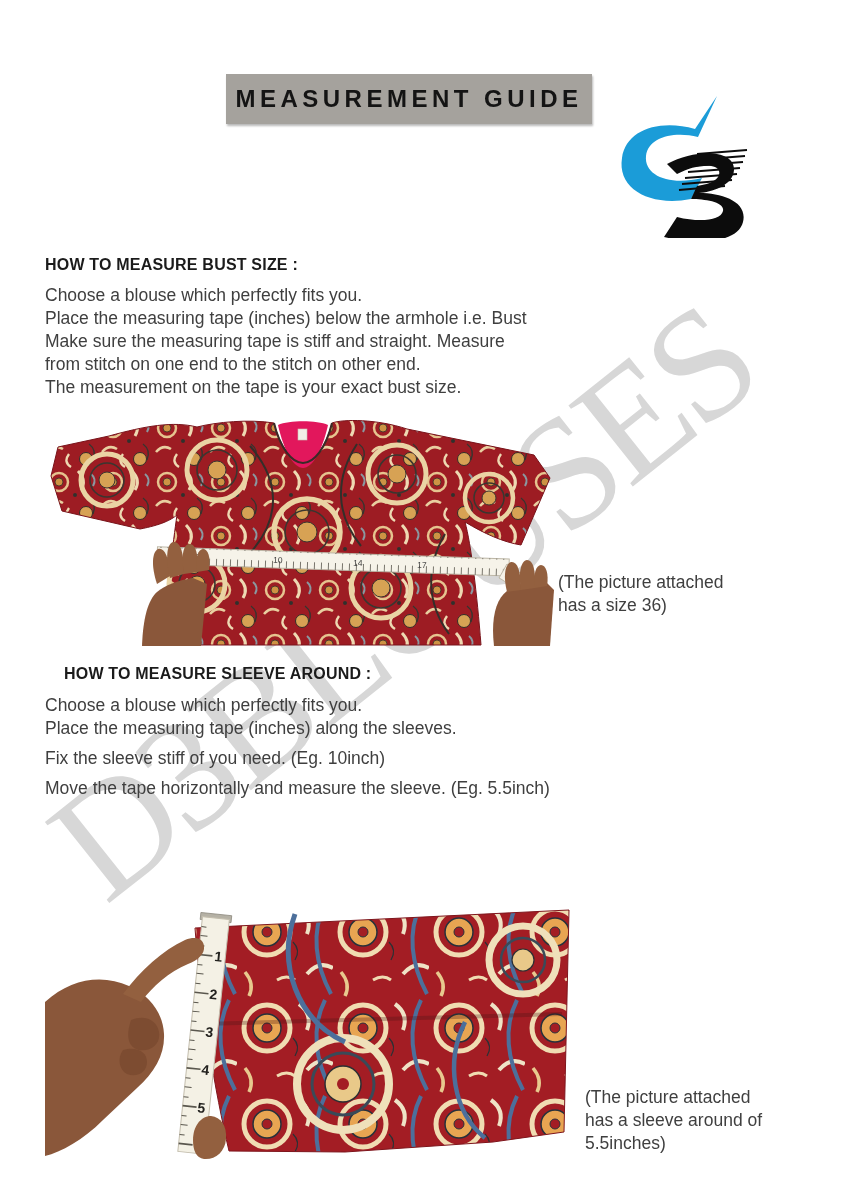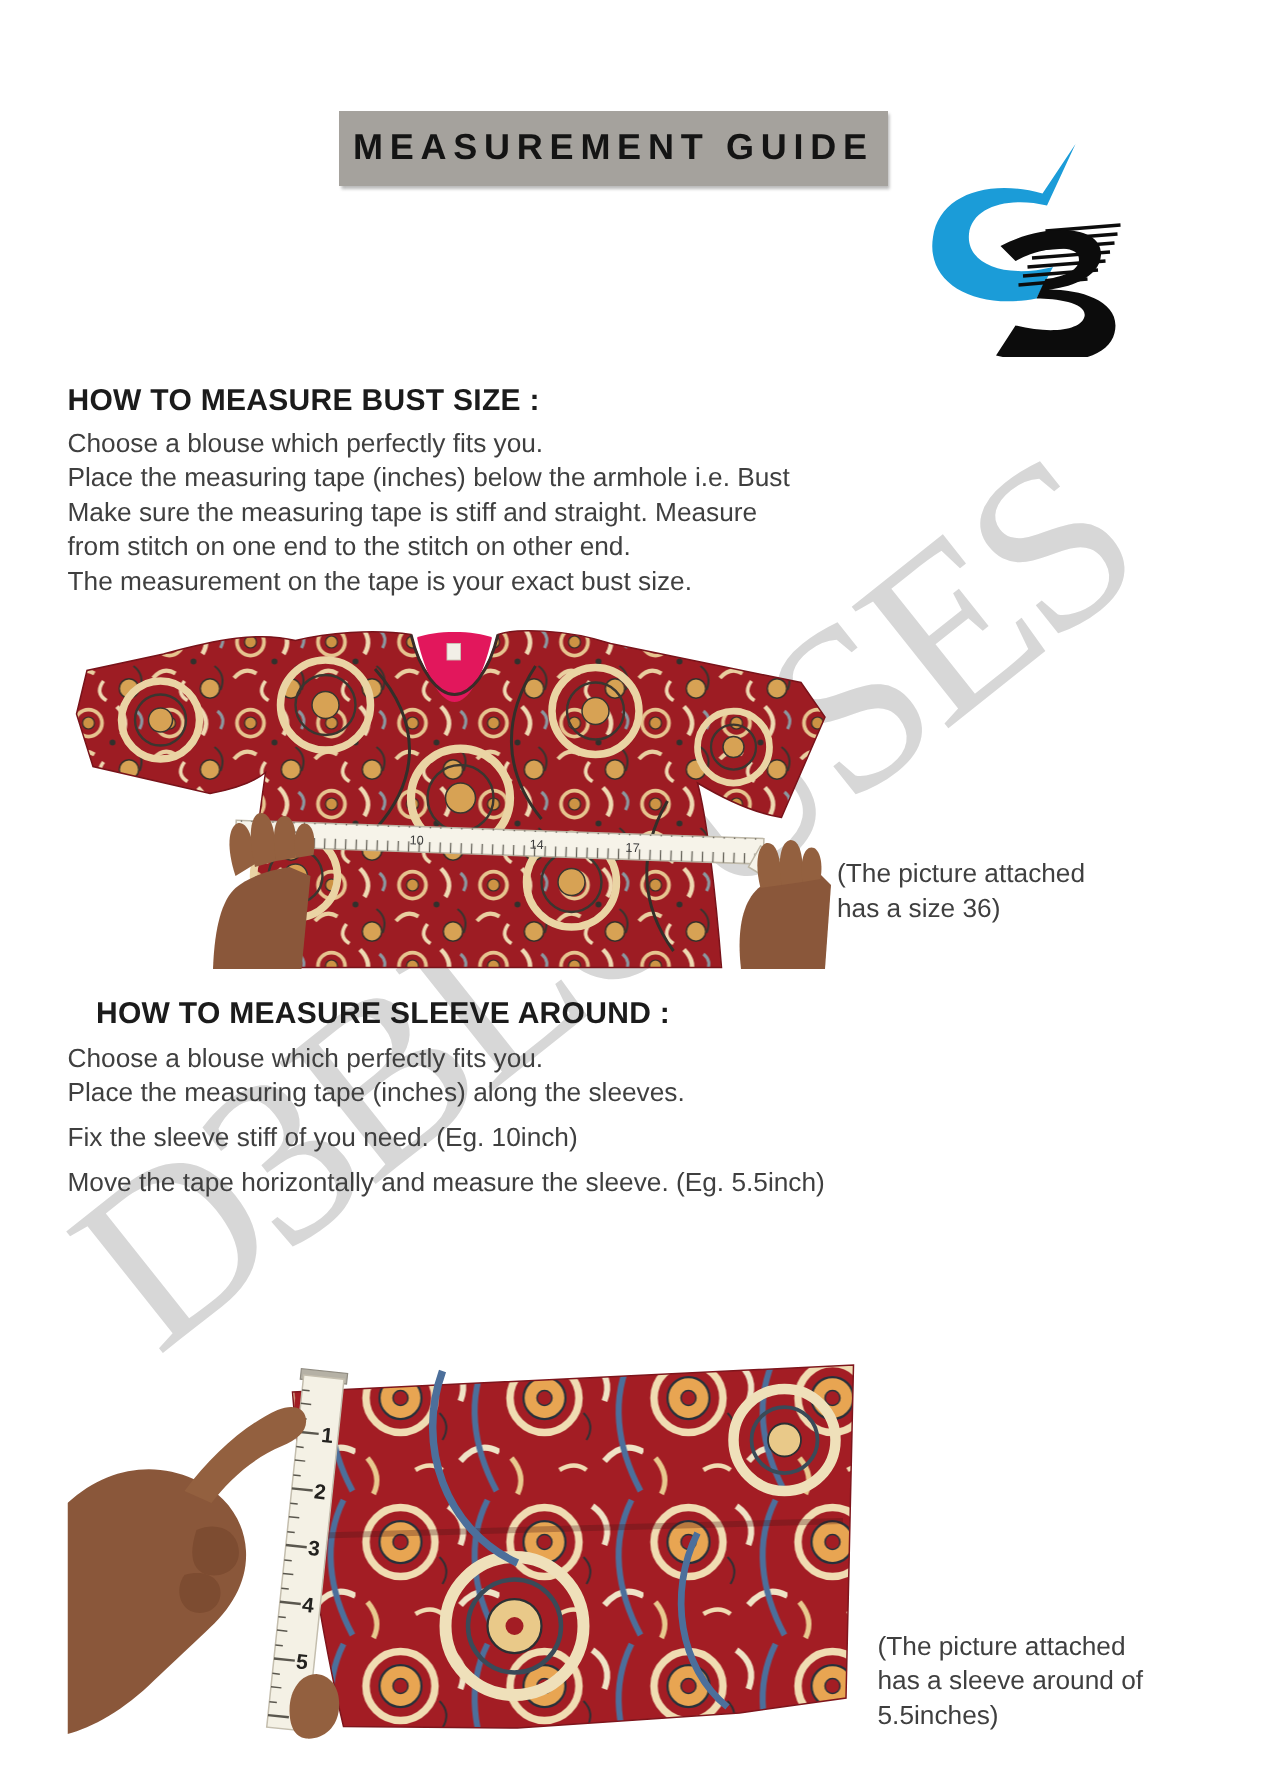--- a/index.html
+++ b/index.html
@@ -15,21 +15,21 @@
   .photo1{left:45px;top:414px;}
   .photo2{left:45px;top:902px;}
   
   .titlebar{position:absolute;left:226px;top:40px;width:366px;height:50px;background:#a5a29d;
             z-index:3;display:flex;align-items:center;justify-content:center;
             box-shadow:1px 2px 2px rgba(0,0,0,0.28);margin-top:34px;}
   .titlebar span{font-weight:bold;font-size:24px;letter-spacing:4.5px;color:#141414;}
   .logo{position:absolute;left:601px;top:96px;z-index:3;}
   .txt{position:absolute;z-index:3;color:#3f3f3f;font-size:17.5px;line-height:23px;white-space:pre-line;}
   .intro{left:47px;top:126px;width:548px;line-height:22.6px;}
-  .heading{position:absolute;z-index:3;font-weight:bold;font-size:20px;color:#1b1b1b;letter-spacing:0.2px;}
+  .heading{position:absolute;z-index:3;font-weight:bold;font-size:16px;color:#1b1b1b;letter-spacing:0.2px;}
   .h-bust{left:45px;top:256px;}
   .h-sleeve{left:64px;top:665px;}
   .steps-bust{left:45px;top:284px;width:560px;}
   .sleeve-steps{position:absolute;left:45px;top:694px;width:700px;z-index:3;}
   .sleeve-steps p{margin:0 0 7px 0;color:#3f3f3f;font-size:17.5px;line-height:23px;white-space:pre-line;}
   .caption1{left:558px;top:571px;width:205px;}
   .caption2{left:585px;top:1086px;width:235px;}
   svg text{font-family:"Liberation Sans",sans-serif;}
 </style>
 </head>

